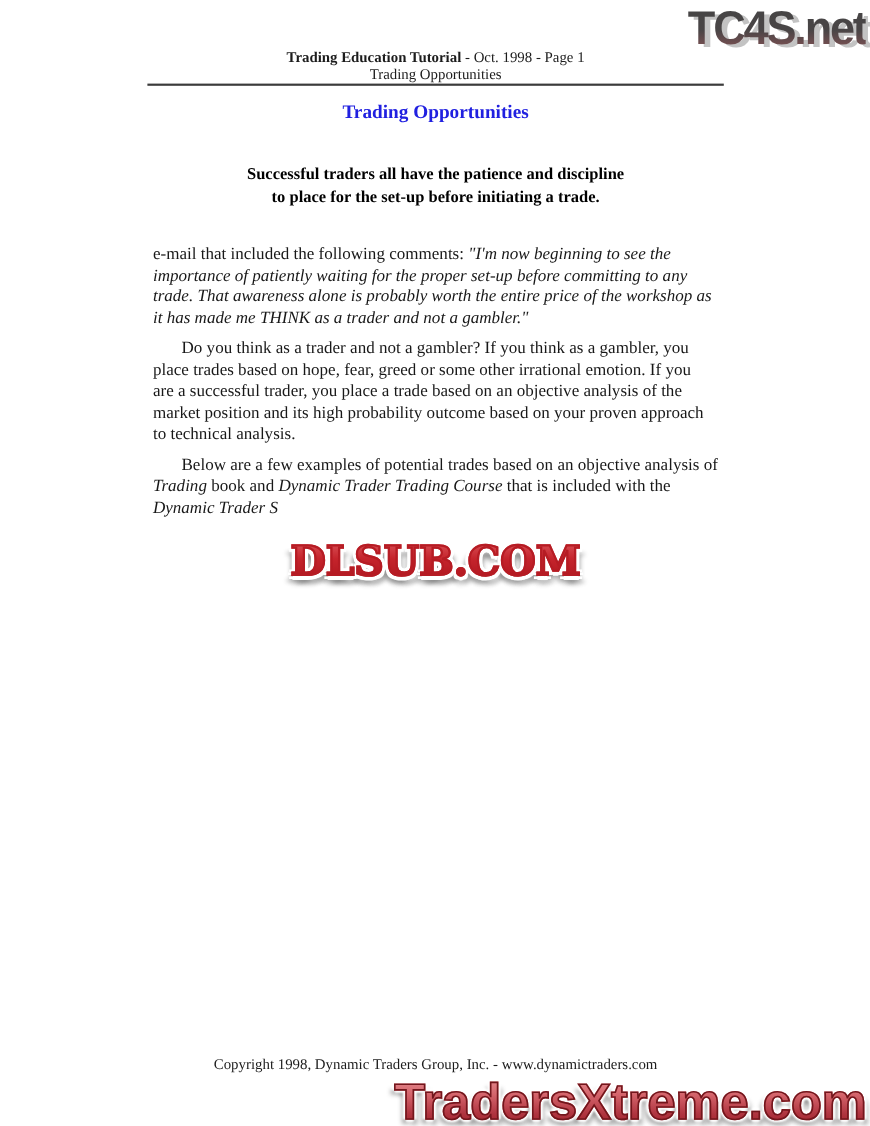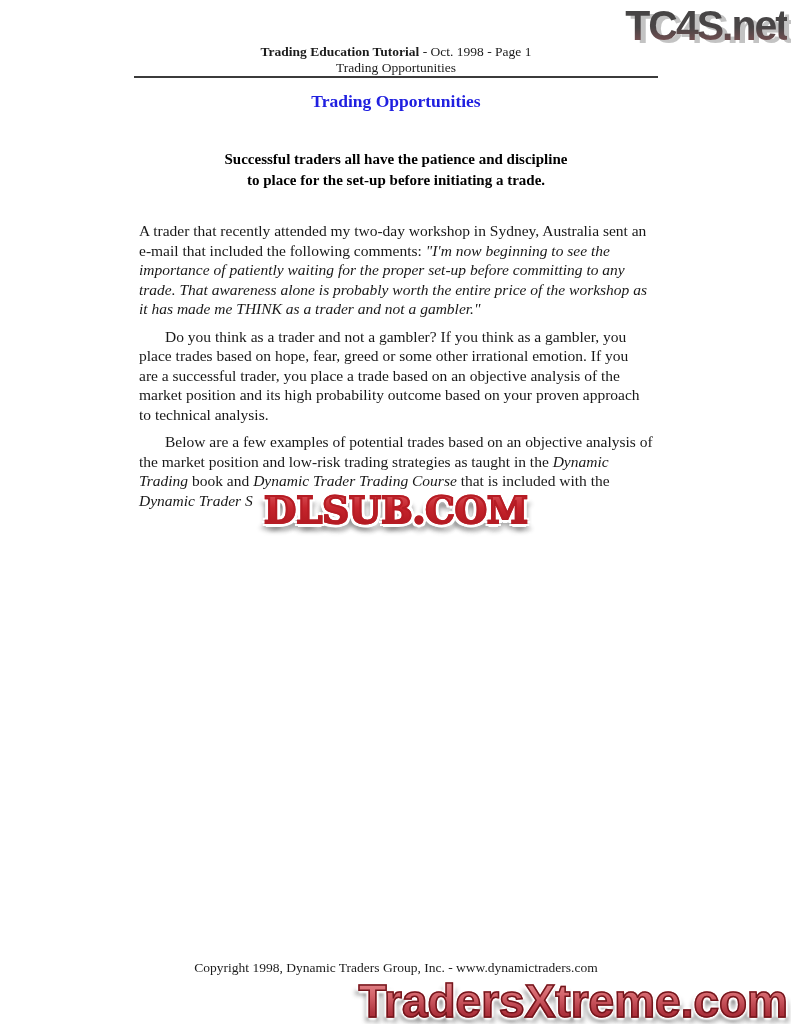--- a/index.html
+++ b/index.html
@@ -87,36 +87,34 @@
 
   <h1 class="title" style="color: rgb(32, 32, 224);">Trading Opportunities</h1>
 
   <div class="subtitle">
     <div>Successful traders all have the patience and discipline</div>
     <div>to place for the set-up before initiating a trade.</div>
   </div>
 
   <div class="content" id="paragraphs">
       <div class="para">
-        <div class="pline"><span>A trader that recently attended my two-day workshop in Sydney, Australia sent an</span></div>
         <div class="pline"><span>e-mail that included the following comments: </span><span class="it">"I'm now beginning to see the</span></div>
         <div class="pline"><span class="it">importance of patiently waiting for the proper set-up before committing to any</span></div>
         <div class="pline"><span class="it">trade. That awareness alone is probably worth the entire price of the workshop as</span></div>
         <div class="pline"><span class="it">it has made me THINK as a trader and not a gambler."</span></div>
       </div>
       <div class="para indent">
         <div class="pline"><span>Do you think as a trader and not a gambler? If you think as a gambler, you</span></div>
         <div class="pline"><span>place trades based on hope, fear, greed or some other irrational emotion. If you</span></div>
         <div class="pline"><span>are a successful trader, you place a trade based on an objective analysis of the</span></div>
         <div class="pline"><span>market position and its high probability outcome based on your proven approach</span></div>
         <div class="pline"><span>to technical analysis.</span></div>
       </div>
       <div class="para indent">
         <div class="pline"><span>Below are a few examples of potential trades based on an objective analysis of</span></div>
-        <div class="pline"><span>the market position and low-risk trading strategies as taught in the </span><span class="it">Dynamic</span></div>
         <div class="pline"><span class="it">Trading</span><span> book and </span><span class="it">Dynamic Trader Trading Course</span><span> that is included with the</span></div>
         <div class="pline"><span class="it">Dynamic Trader S</span></div>
       </div>
     </div>
 
   <div class="stamp">
     <span class="lay shadow">DLSUB.COM</span>
     <span class="lay fill">DLSUB.COM</span>
   </div>
 

